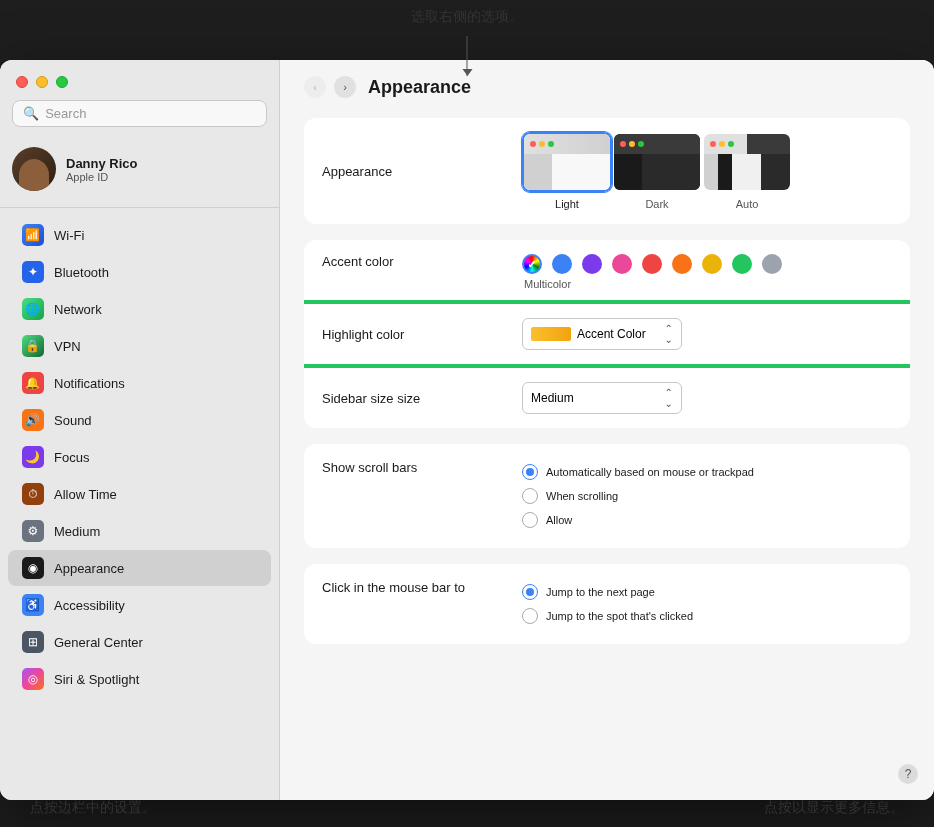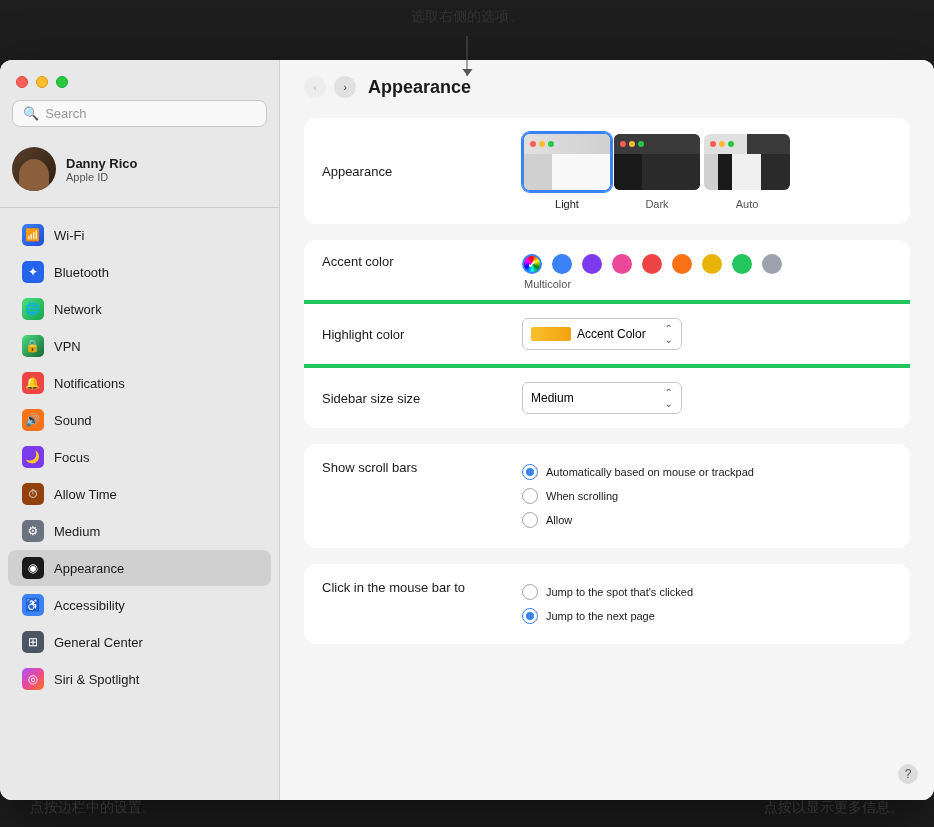--- a/index.html
+++ b/index.html
@@ -690,26 +690,26 @@
           </div>
         </div>
       </div>
 
       <div class="section-card">
         <div class="section-row multi-col">
           <div class="row-label">Click in the mouse bar to</div>
           <div class="row-control">
             <div class="radio-group">
               <div class="radio-item">
+                <div class="radio-circle selected"></div>
+                <span class="radio-label">Jump to the next page</span>
+              </div>
+              <div class="radio-item">
                 <div class="radio-circle"></div>
                 <span class="radio-label">Jump to the spot that's clicked</span>
-              </div>
-              <div class="radio-item">
-                <div class="radio-circle selected"></div>
-                <span class="radio-label">Jump to the next page</span>
               </div>
             </div>
           </div>
         </div>
       </div>
     </div>
 
     <button class="help-btn">?</button>
   </div>
 </div>

